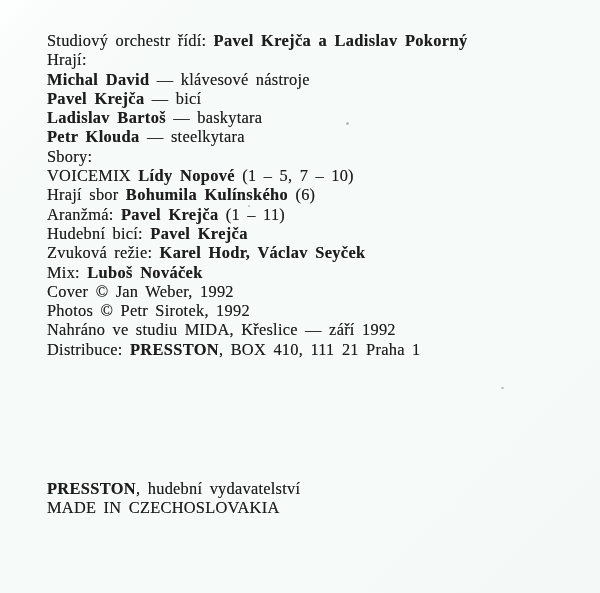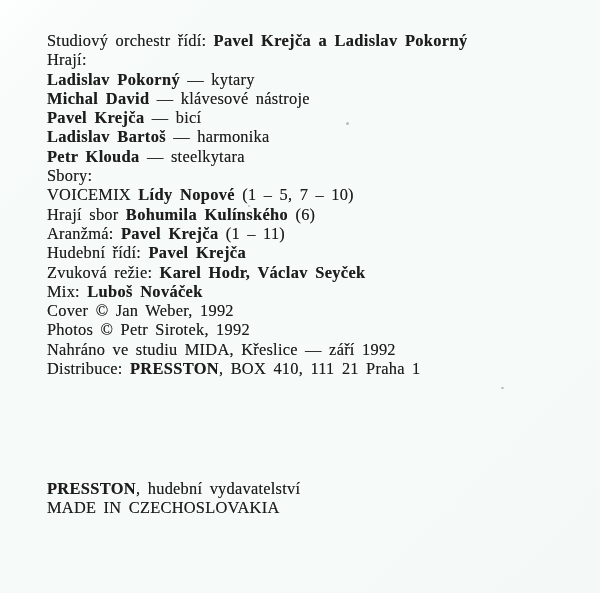--- a/index.html
+++ b/index.html
@@ -55,30 +55,29 @@
 <body>
 
 <div class="page">
   <div class="corner-artifact"></div>
   <div class="speck speck-1"></div>
   <div class="speck speck-2"></div>
   <div class="speck speck-3"></div>
   <div class="text-block credits-block" id="credits-block">
       <div class="line"><span class="seg-regular">Studiový orchestr řídí: </span><span class="seg-bold">Pavel Krejča a Ladislav Pokorný</span></div>
       <div class="line"><span class="seg-regular">Hrají:</span></div>
-      <div class="line"><span class="seg-bold">Ladislav Pokorný</span><span class="seg-regular"> — kytary</span></div>
       <div class="line"><span class="seg-bold">Michal David</span><span class="seg-regular"> — klávesové nástroje</span></div>
       <div class="line"><span class="seg-bold">Pavel Krejča</span><span class="seg-regular"> — bicí</span></div>
-      <div class="line"><span class="seg-bold">Ladislav Bartoš</span><span class="seg-regular"> — harmonika</span></div>
+      <div class="line"><span class="seg-bold">Ladislav Bartoš</span><span class="seg-regular"> — baskytara</span></div>
       <div class="line"><span class="seg-bold">Petr Klouda</span><span class="seg-regular"> — steelkytara</span></div>
       <div class="line"><span class="seg-regular">Sbory:</span></div>
       <div class="line"><span class="seg-regular">VOICEMIX </span><span class="seg-bold">Lídy Nopové</span><span class="seg-regular"> (1 – 5, 7 – 10)</span></div>
       <div class="line"><span class="seg-regular">Hrají sbor </span><span class="seg-bold">Bohumila Kulínského</span><span class="seg-regular"> (6)</span></div>
       <div class="line"><span class="seg-regular">Aranžmá: </span><span class="seg-bold">Pavel Krejča</span><span class="seg-regular"> (1 – 11)</span></div>
-      <div class="line"><span class="seg-regular">Hudební řídí: </span><span class="seg-bold">Pavel Krejča</span></div>
+      <div class="line"><span class="seg-regular">Hudební bicí: </span><span class="seg-bold">Pavel Krejča</span></div>
       <div class="line"><span class="seg-regular">Zvuková režie: </span><span class="seg-bold">Karel Hodr, Václav Seyček</span></div>
       <div class="line"><span class="seg-regular">Mix: </span><span class="seg-bold">Luboš Nováček</span></div>
       <div class="line"><span class="seg-regular">Cover © Jan Weber, 1992</span></div>
       <div class="line"><span class="seg-regular">Photos © Petr Sirotek, 1992</span></div>
       <div class="line"><span class="seg-regular">Nahráno ve studiu MIDA, Křeslice — září 1992</span></div>
       <div class="line"><span class="seg-regular">Distribuce: </span><span class="seg-bold">PRESSTON</span><span class="seg-regular">, BOX 410, 111 21 Praha 1</span></div>
     </div>
   <div class="text-block publisher-block" id="publisher-block">
       <div class="line"><span class="seg-bold">PRESSTON</span><span class="seg-regular">, hudební vydavatelství</span></div>
       <div class="line"><span class="seg-regular">MADE IN CZECHOSLOVAKIA</span></div>

